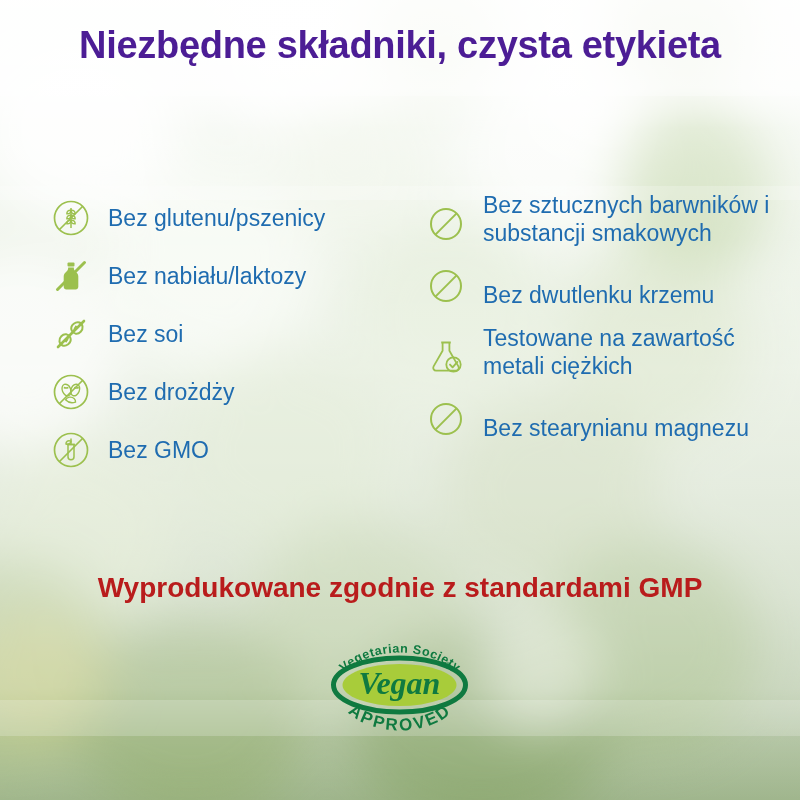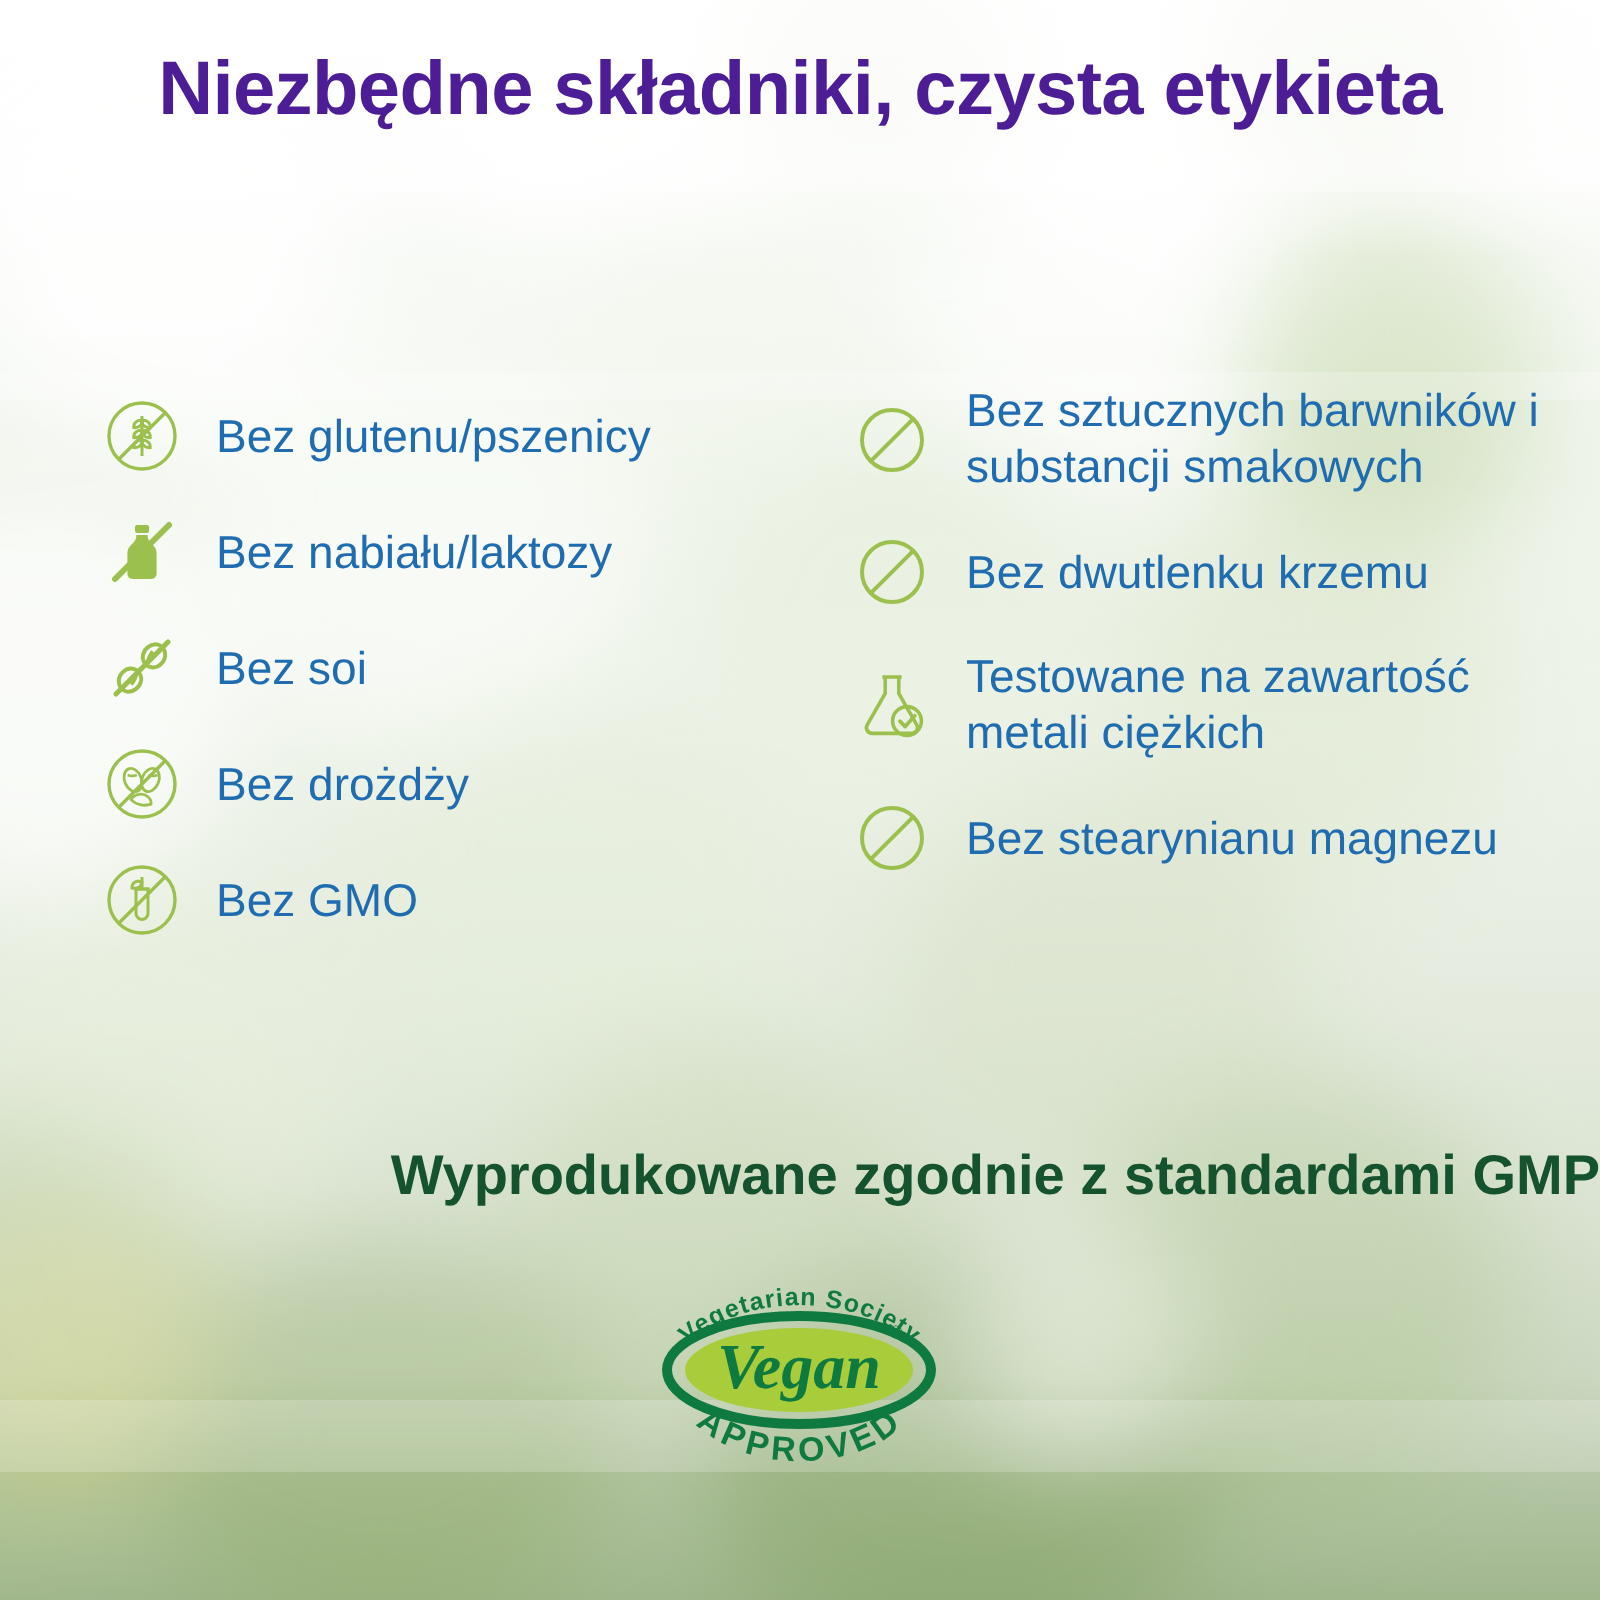--- a/index.html
+++ b/index.html
@@ -50,21 +50,21 @@
 
   .columns{
     position:absolute;left:0;right:0;top:190px;
     display:flex;align-items:flex-start;
   }
   .col{box-sizing:border-box;}
   .col-left{width:415px;padding-left:48px;}
   .col-right{width:385px;padding-left:8px;}
 
   .feature{
-    display:flex;align-items:center;
+    display:flex;align-items:flex-end;
     margin-bottom:18px;
   }
   .col-left .feature{height:56px;align-items:center;margin-bottom:2px;}
   .col-right .feature{margin-bottom:14px;}
 
   .feature .ico{
     flex:0 0 auto;width:46px;height:46px;
     display:flex;align-items:center;justify-content:center;
     margin-right:14px;
   }
@@ -73,23 +73,23 @@
 
   .feature .txt{
     color:#1f6cb0;
     font-size:23px;line-height:1.22;
     padding-top:1px;
   }
   .col-right .feature .txt{max-width:310px;}
 
   .gmp{
     position:absolute;left:0;right:0;top:572px;
-    text-align:right;
+    text-align:center;
     font-size:28px;font-weight:700;
-    color:#14532d;
+    color:#b91c1c;
     white-space:nowrap;
   }
 
   .logo{
     position:absolute;left:50%;top:636px;transform:translateX(-50%);
     width:185px;height:100px;
   }
   .logo svg{display:block;}
 </style>
 </head>

